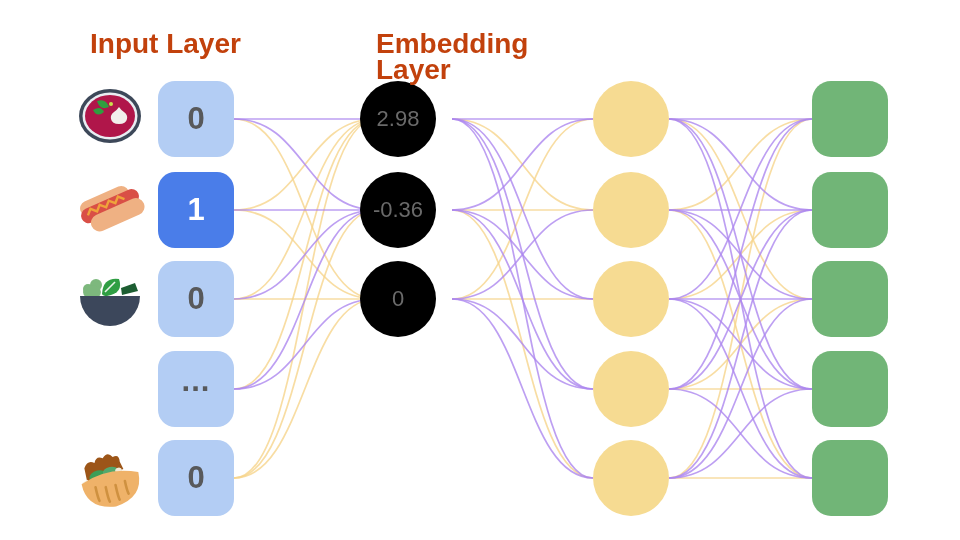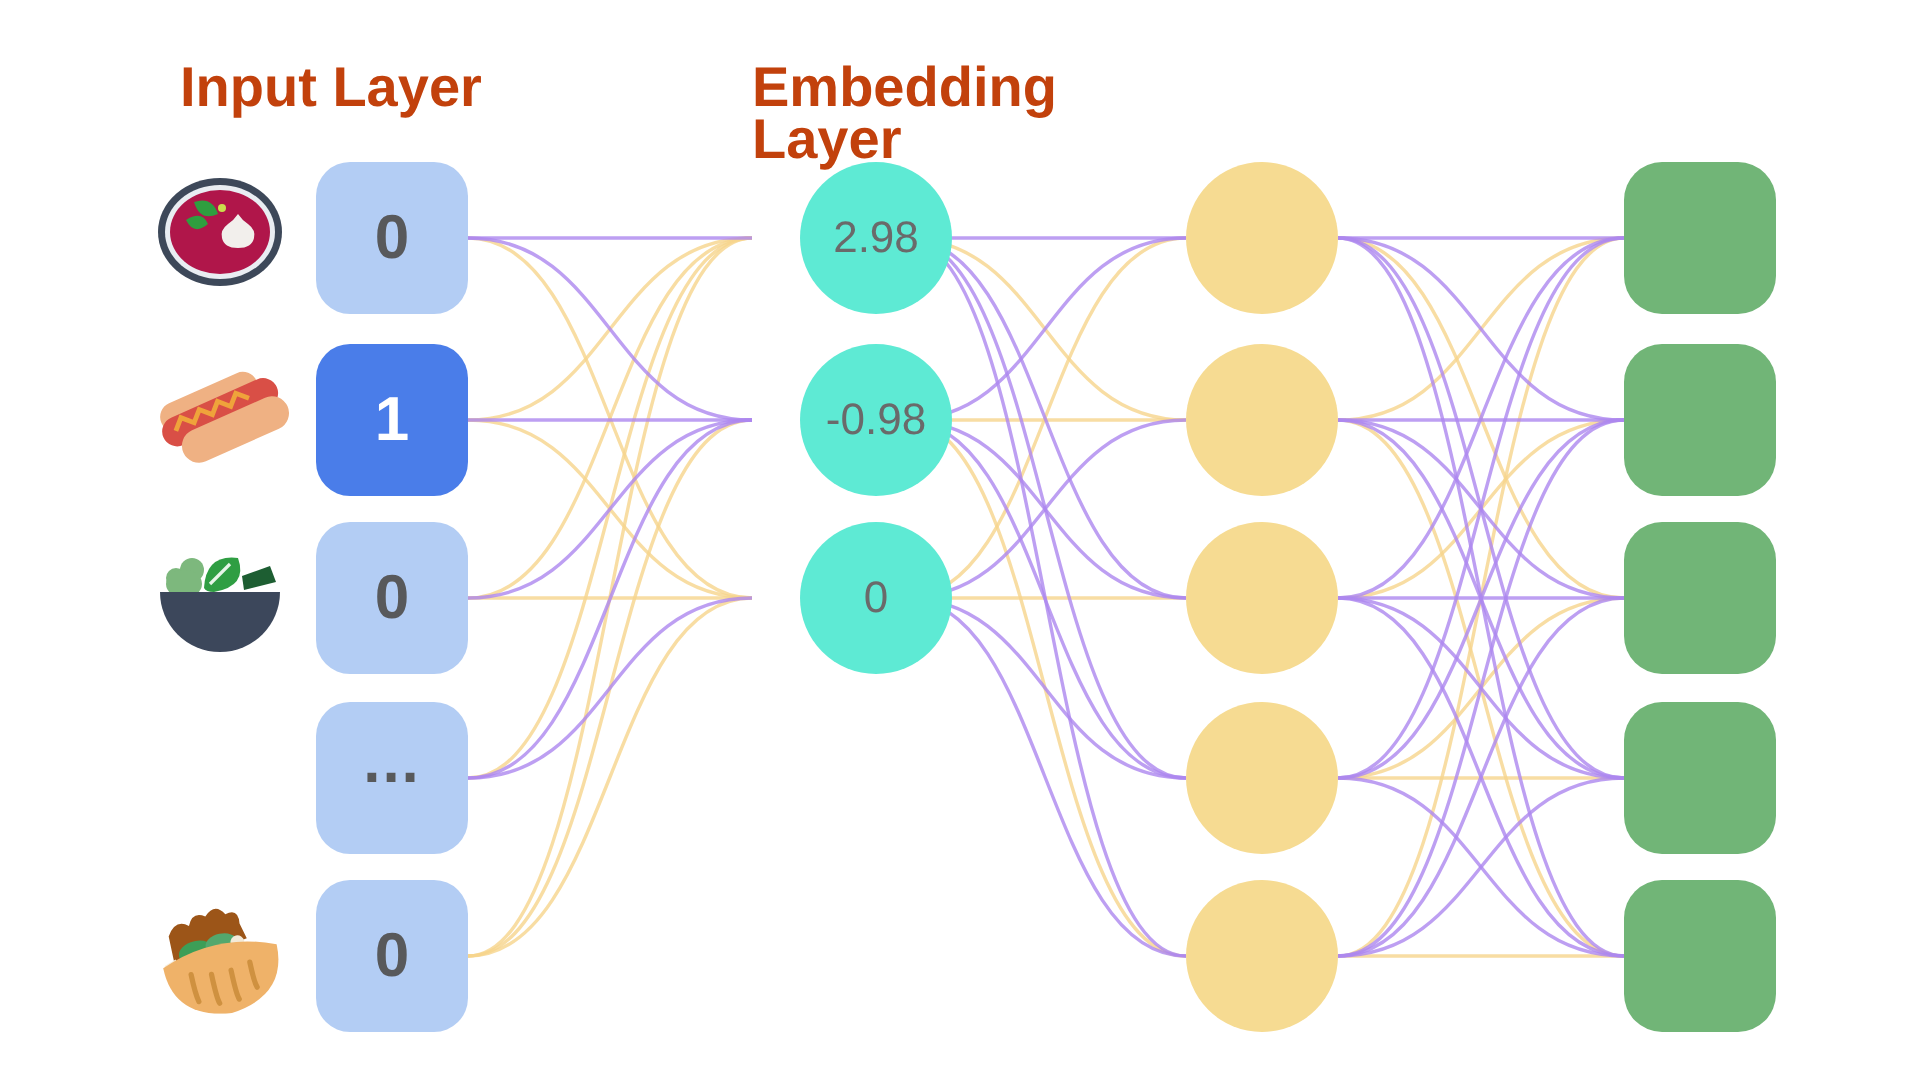--- a/index.html
+++ b/index.html
@@ -11,21 +11,21 @@
        font-size:28px;font-weight:bold;color:#c2410c;text-align:left;z-index:2;}
   #title-input{left:90px;width:200px;}
   #title-embedding{left:336px;width:200px;margin-left:40px;}
   #title-output{left:753px;width:200px;}
   .icon{position:absolute;left:78px;width:64px;height:62px;z-index:2;}
   .node{position:absolute;z-index:1;display:flex;align-items:center;justify-content:center;}
   .input-node{left:158px;width:76px;height:76px;border-radius:17px;background:#b3cdf4;
        font-size:31px;font-weight:bold;color:#58595b;}
   .input-node.active{background:#4a7de9;color:#ffffff;}
   .input-node .dots{transform:translateY(-8px);letter-spacing:1px;}
-  .emb-node{left:400px;width:76px;height:76px;border-radius:50%;background:#5eead4;
+  .emb-node{left:360px;width:76px;height:76px;border-radius:50%;background:#000000;
        font-size:22px;color:#6a6a6a;}
   .hid-node{left:593px;width:76px;height:76px;border-radius:50%;background:#f6db92;}
   .out-node{left:812px;width:76px;height:76px;border-radius:19px;background:#71b577;}
   .r1{top:81px;} .r2{top:172px;} .r3{top:261px;} .r4{top:351px;} .r5{top:440px;}
   .ir1{top:88px;} .ir2{top:178px;} .ir3{top:266px;} .ir5{top:447px;}
 </style>
 </head>
 <body>
 
 <div class="stage">
@@ -150,21 +150,21 @@
     <span class="dots">...</span>
   </div>
   <div class="node input-node r5">
     <span>0</span>
   </div>
 
   <div class="node emb-node r1">
     <span>2.98</span>
   </div>
   <div class="node emb-node r2">
-    <span>-0.98</span>
+    <span>-0.36</span>
   </div>
   <div class="node emb-node r3">
     <span>0</span>
   </div>
 
   <div class="node hid-node r1"></div>
   <div class="node hid-node r2"></div>
   <div class="node hid-node r3"></div>
   <div class="node hid-node r4"></div>
   <div class="node hid-node r5"></div>

